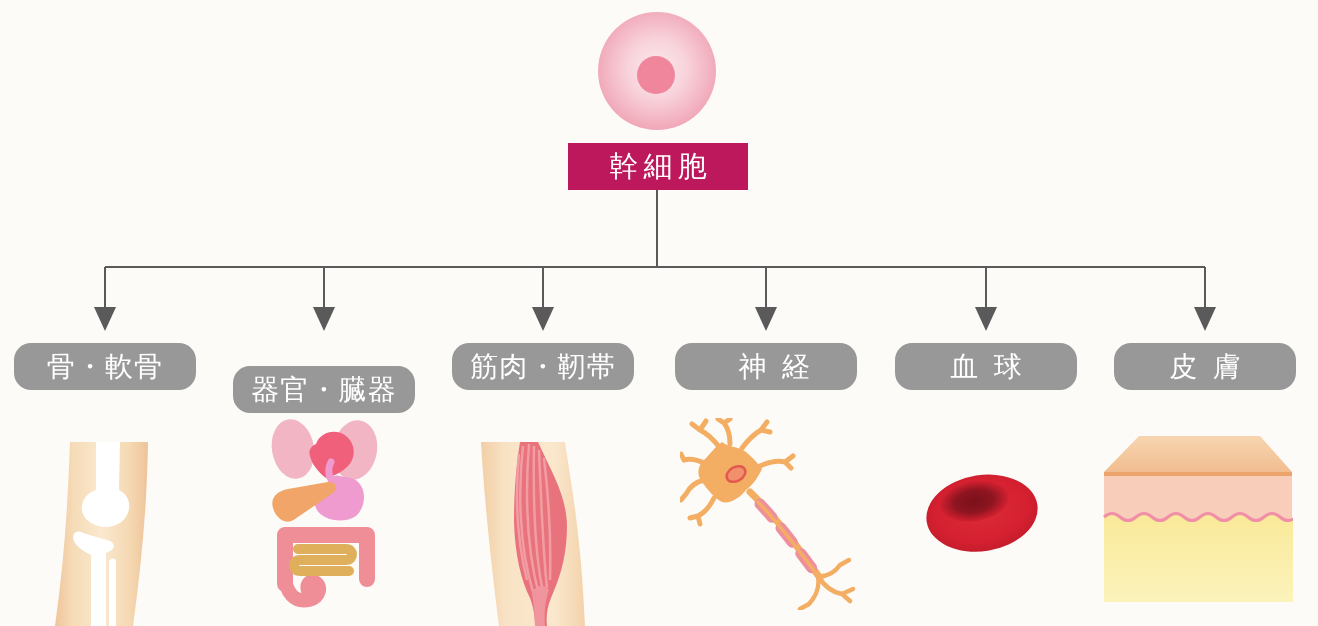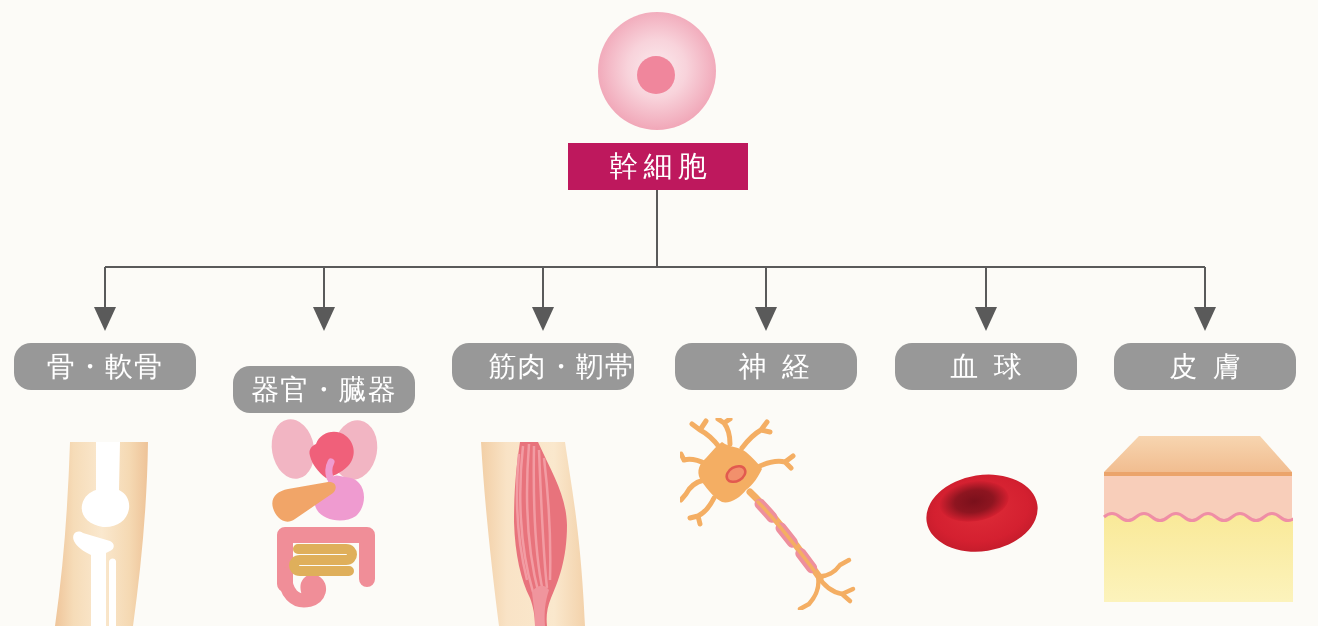--- a/index.html
+++ b/index.html
@@ -79,21 +79,21 @@
       <polygon points="313,307 335,307 324,331"></polygon>
       <polygon points="532,307 554,307 543,331"></polygon>
       <polygon points="755,307 777,307 766,331"></polygon>
       <polygon points="975,307 997,307 986,331"></polygon>
       <polygon points="1194,307 1216,307 1205,331"></polygon>
     </g>
   </svg>
 
   <div class="branch-label" style="left:14px;">骨・軟骨</div>
   <div class="branch-label" style="left:233px;margin-top:23px;">器官・臓器</div>
-  <div class="branch-label" style="left:452px;text-align:right;">筋肉・靭帯</div>
+  <div class="branch-label" style="left:452px;">筋肉・靭帯</div>
   <div class="branch-label wide" style="left:675px;padding-left:32px;">神経</div>
   <div class="branch-label wide" style="left:1114px;">皮膚</div>
   <div class="branch-label wide" style="left:895px;">血球</div>
 
   <svg class="abs" style="left:30px; top:438px;" width="175" height="188" viewBox="0 0 175 188">
     <defs>
       <linearGradient id="bone-skin" x1="0" y1="0" x2="1" y2="0">
         <stop offset="0%" stop-color="#efc59a"></stop>
         <stop offset="20%" stop-color="#f6dcb8"></stop>
         <stop offset="50%" stop-color="#fae8ce"></stop>

